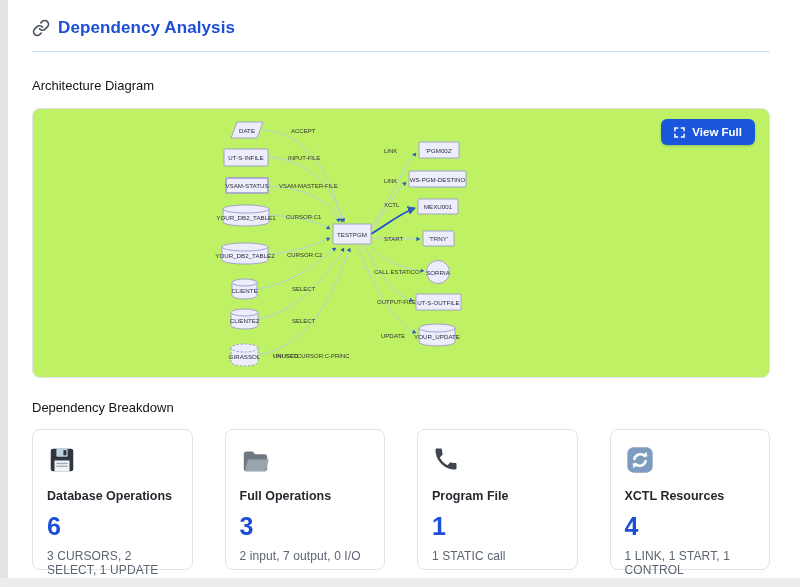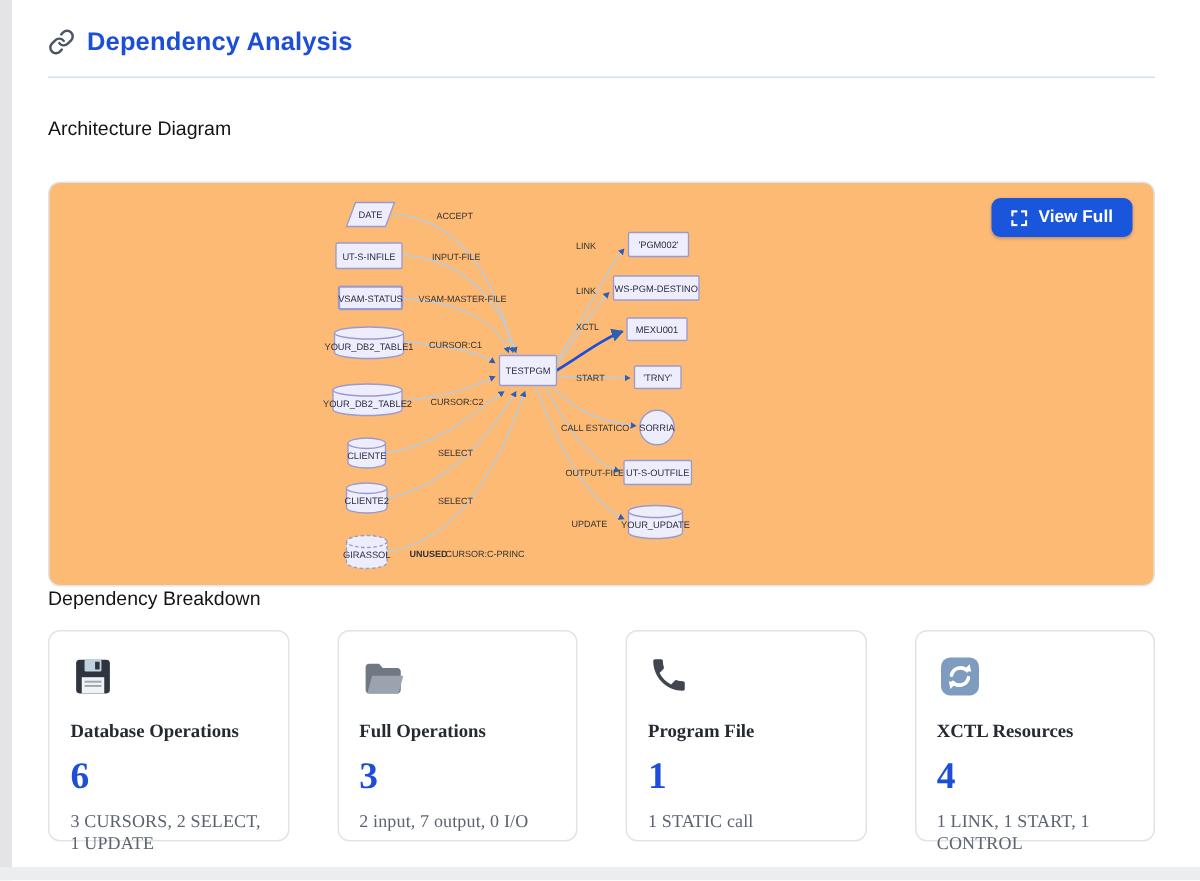--- a/index.html
+++ b/index.html
@@ -20,27 +20,27 @@
   }
   .content { position: absolute; left: 32px; top: 18px; width: 738px; }
 
   .page-header { display: flex; align-items: center; gap: 8px; }
   .page-header h1 { font-size: 17px; font-weight: 700; color: #1d4ed8; letter-spacing: .1px; }
   .chain-icon { display: inline-flex; color: #4b5563; }
   .header-divider { border: none; border-top: 1px solid #cfe0f2; margin-top: 13px; }
 
   .section-title { font-size: 13px; font-weight: 400; color: #141414; }
   .arch-title { margin-top: 26px; }
-  .breakdown-title { }
+  .breakdown-title { margin-top: 22px; }
 
   .diagram-panel {
-    margin-top: 28px;
+    margin-top: 15px;
     width: 738px; height: 270px;
     border: 1px solid #e1e3e8; border-radius: 8px;
-    position: relative; background: #fdba74;
+    position: relative; background: #bef264;
     overflow: hidden;
   }
   .diagram-svg { position: absolute; left: 0; top: 1px; }
   .diagram-svg text {
     font-family: "Liberation Sans", "DejaVu Sans", sans-serif;
     font-size: 6.2px; fill: #2d2d46;
   }
   .diagram-svg text.edge-label { font-size: 6px; fill: #333; }
   .diagram-svg text.edge-label.bold { font-weight: 700; }
   .node-shape { fill: #ededfb; stroke: #9a9ad0; stroke-width: 0.9; }
@@ -51,21 +51,21 @@
 
   .view-full-btn {
     position: absolute; top: 10px; right: 14px;
     display: inline-flex; align-items: center; gap: 7px;
     background: #1a56db; color: #fff; border: none; border-radius: 6px;
     padding: 7px 13px; font-size: 11.5px; font-weight: 700;
     font-family: inherit; cursor: pointer;
     box-shadow: 0 1px 2px rgba(20,40,120,.25);
   }
 
-  .cards-row { display: flex; gap: 32px; margin-top: 14px; font-family: Liberation Serif, serif; }
+  .cards-row { display: flex; gap: 32px; margin-top: 14px; }
   .stat-card {
     flex: 1; border: 1px solid #e1e3e8; border-radius: 8px;
     background: #fff; padding: 15px 14px 13px 14px; height: 141px;
   }
   .stat-card .card-icon { display: block; height: 30px; }
   .stat-card .card-title { margin-top: 14px; font-size: 12.5px; font-weight: 600; color: #252a31; }
   .stat-card .card-count { margin-top: 9px; font-size: 25px; font-weight: 700; color: #1d4ed8; }
   .stat-card .card-detail { margin-top: 8px; font-size: 12px; color: #5b6470; letter-spacing: .1px; }
 </style>
 </head>

